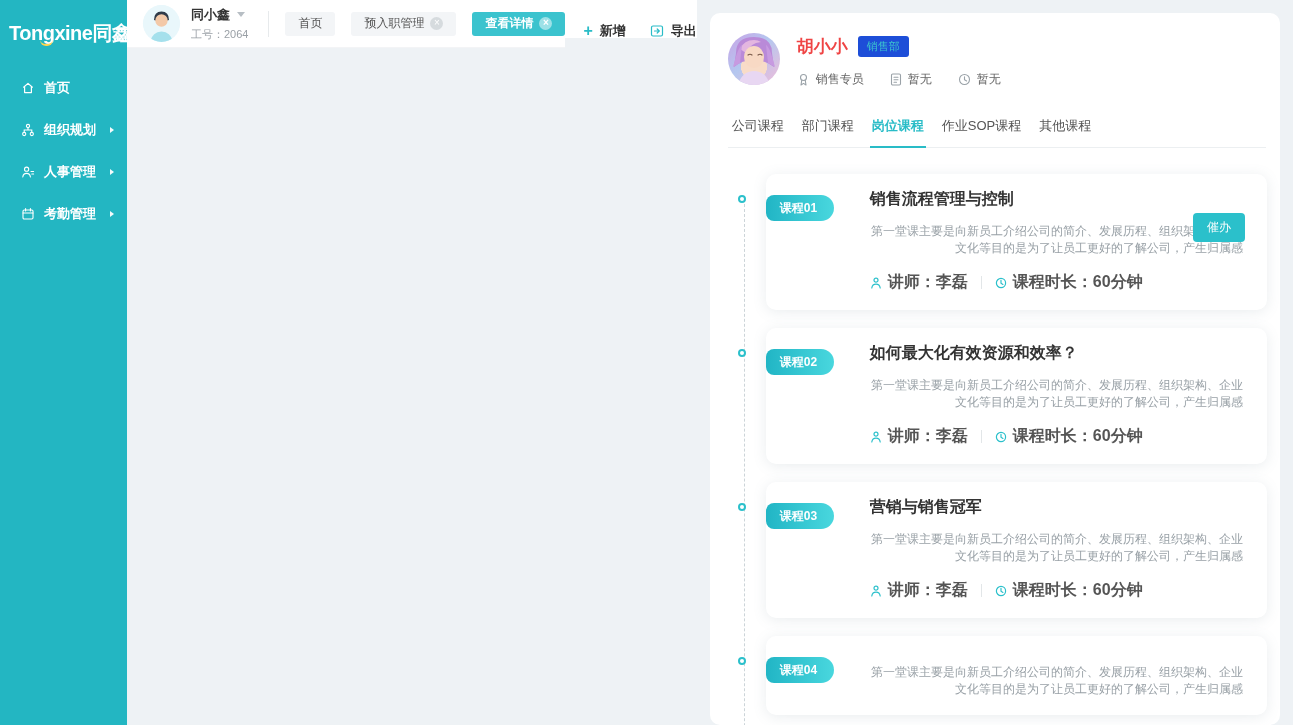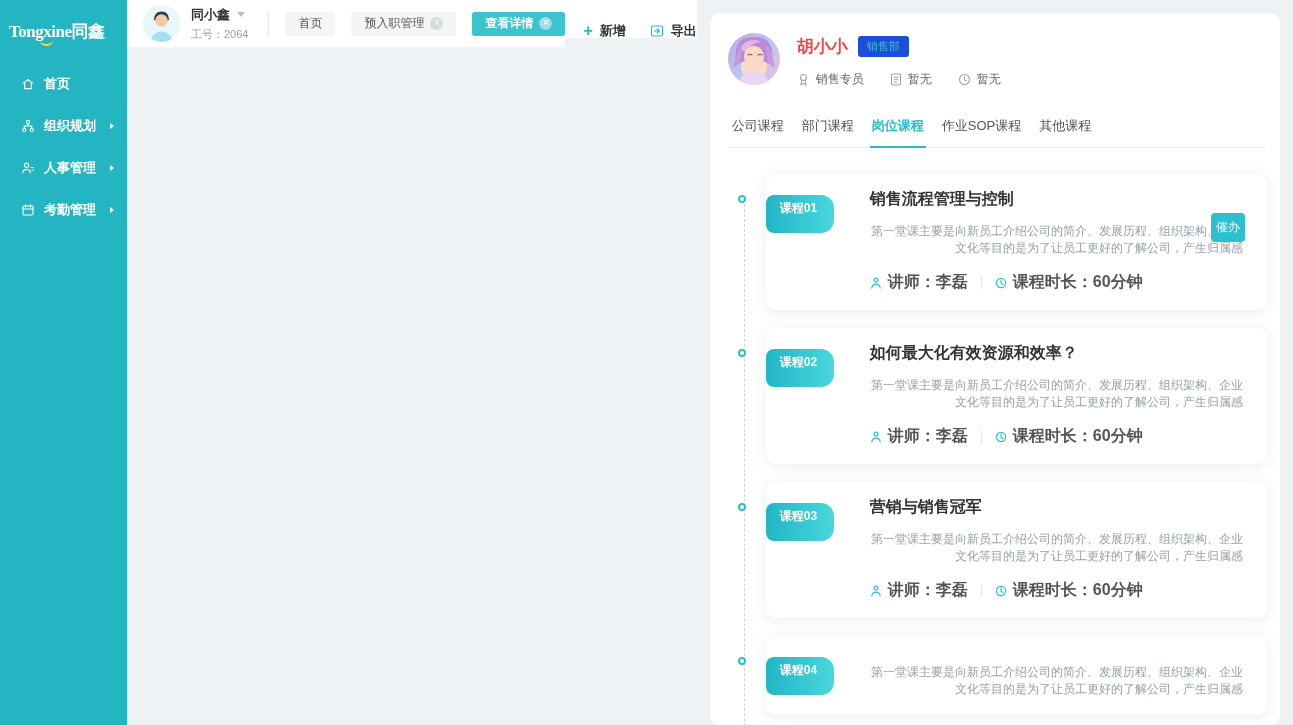--- a/index.html
+++ b/index.html
@@ -7,21 +7,21 @@
   body {
     font-family: "Liberation Sans", "DejaVu Sans", sans-serif;
     background:#eef2f5;
     overflow:hidden;
     color:#333;
   }
   .app { display:flex; width:1293px; height:725px; }
 
   
   .sidebar { width:127px; flex-shrink:0; background:#23b6c2; color:#fff; position:relative; }
-  .logo { position:relative; padding:20px 0 0 9px; font-size:17px; font-weight:bold; white-space:nowrap; letter-spacing:-0.5px;font-family:Liberation Serif, serif; }
+  .logo { position:relative; padding:20px 0 0 9px; font-size:20px; font-weight:bold; white-space:nowrap; letter-spacing:-0.5px; }
   .logo-smile { position:absolute; left:40px; top:40px; width:13px; height:6px;
     border-bottom:2px solid #ffd54d; border-radius:0 0 12px 12px; }
   .nav { margin-top:20px; }
   .nav-item { display:flex; align-items:center; gap:9px; padding:12px 6px 12px 21px;
     font-size:13px; font-weight:bold; cursor:pointer; }
   .nav-item svg { flex-shrink:0; }
   .nav-arrow { width:0; height:0; border-left:4px solid #fff; border-top:3.5px solid transparent;
     border-bottom:3.5px solid transparent; margin-left:5px; opacity:.95; }
 
   
@@ -75,30 +75,30 @@
 
   
   .course-list { position:relative; margin-top:16px; padding:10px 13px 0 38px; height:100%; }
   .course-list::before { content:""; position:absolute; left:16px; top:40px; bottom:0;
     border-left:1px dashed #ccd4d8; }
   .course-row { position:relative; margin-bottom:18px; }
   .marker { position:absolute; left:-28px; top:21px; width:8px; height:8px; border:2.5px solid #2bc0cb;
     border-radius:50%; background:#fff; z-index:1; }
   .course-card { background:#fff; border-radius:10px; box-shadow:0 2px 14px rgba(103,125,143,.14);
     padding:15px 24px 17px 104px; position:relative; }
-  .c-badge { position:absolute; left:0; top:21px; height:38px; line-height:26px; padding:0 17px 0 14px;
+  .c-badge { position:absolute; left:0; top:21px; height:26px; line-height:26px; padding:0 17px 0 14px;
     background:linear-gradient(90deg,#21b5c5,#49d7de); color:#fff; font-size:12px; font-weight:bold;
     border-radius:8px 13px 13px 8px; }
   .c-title { font-size:16px; font-weight:bold; color:#333; }
   .c-desc { font-size:12px; color:#98a0a6; margin-top:13px;text-align:right; }
   .c-footer { display:flex; align-items:center; gap:13px; margin-top:15px; font-size:16px; color:#555; font-weight:bold; }
   .f-item { display:flex; align-items:center; gap:6px; }
   .f-divider { width:1px; height:13px; background:#e2e6e8; }
   .urge-btn { position:absolute; right:22px; top:39px; background:#2bc0cb; color:#fff; font-size:12px;
-    padding:6px 5px; border:none; border-radius:4px; cursor:pointer; font-family:inherit; }
+    padding:6px 14px; border:none; border-radius:4px; cursor:pointer; font-family:inherit; }
 </style>
 </head>
 <body>
 
 <div class="app">
 
   <aside class="sidebar">
     <div class="logo">
       <span>Tongxine同鑫</span>
       <span class="logo-smile"></span>

